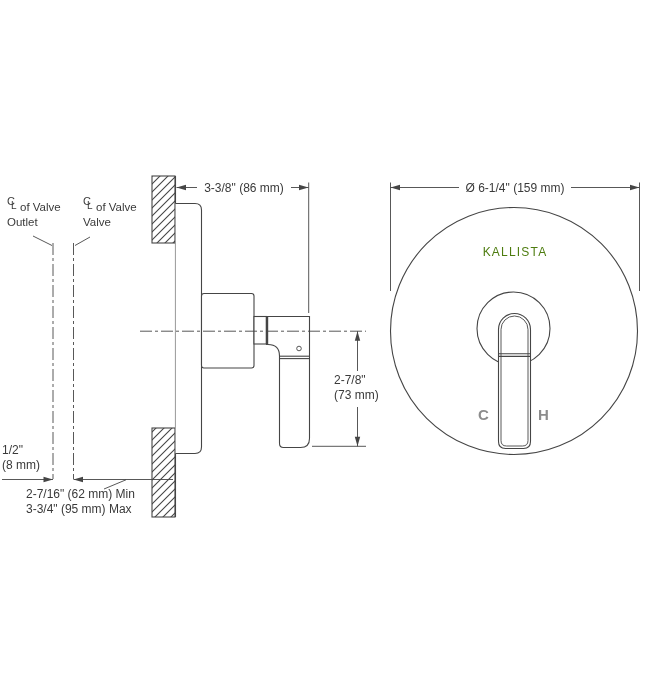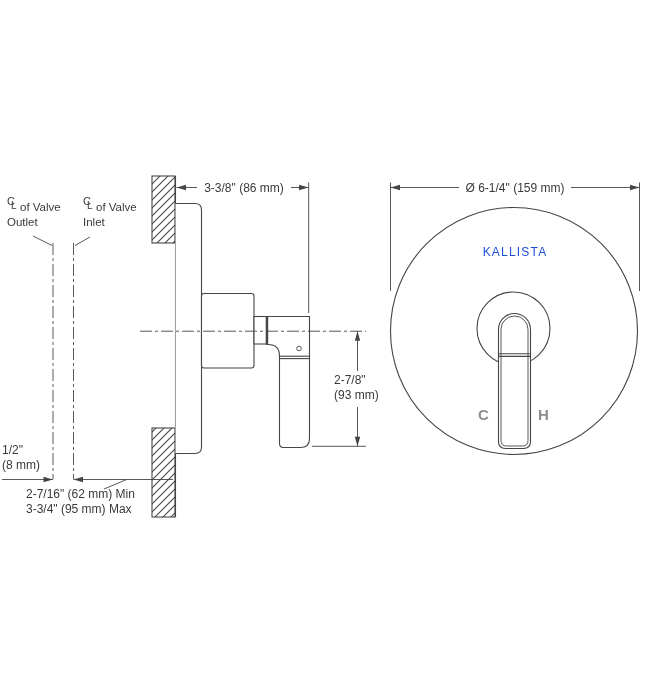--- a/index.html
+++ b/index.html
@@ -25,21 +25,21 @@
     white-space:nowrap;
   }
   .clsym{
     display:inline-block;position:relative;
     width:11px;height:13px;vertical-align:-2px;margin-right:2px;
   }
   .clsym .sc{position:absolute;left:0;top:-6px;font-size:11px;}
   .clsym .sl{position:absolute;left:4px;top:-2px;font-size:10px;}
   .brand{
     position:absolute;
-    color:#1d4ed8;
+    color:#4d7c0f;
     font:12px "Liberation Sans", sans-serif;
     letter-spacing:1.2px;
   }
   .hotcold{
     position:absolute;
     color:#8c8c8c;
     font:bold 15px "Liberation Sans", sans-serif;
   }
 </style>
 </head>
@@ -128,30 +128,30 @@
     <div>
       <span class="clsym"><span class="sc">C</span><span class="sl">L</span></span><span>of Valve</span>
     </div>
     <div>Outlet</div>
   </div>
 
   <div class="callout" style="left:83px;top:200px;">
     <div>
       <span class="clsym"><span class="sc">C</span><span class="sl">L</span></span><span>of Valve</span>
     </div>
-    <div>Inlet</div>
+    <div>Valve</div>
   </div>
 
   <div class="txt center" style="left:197px;top:181px;width:94px;">3-3/8" (86 mm)</div>
 
   <div class="txt center" style="left:459px;top:181px;width:112px;">Ø 6-1/4" (159 mm)</div>
 
   <div class="txt" style="left:334px;top:373px;">
     <div>2-7/8"</div>
-    <div>(93 mm)</div>
+    <div>(73 mm)</div>
   </div>
 
   <div class="txt" style="left:2px;top:443px;">
     <div>1/2"</div>
     <div>(8 mm)</div>
   </div>
 
   <div class="txt" style="left:26px;top:487px;">
     <div>2-7/16" (62 mm) Min</div>
     <div>3-3/4" (95 mm) Max</div>

